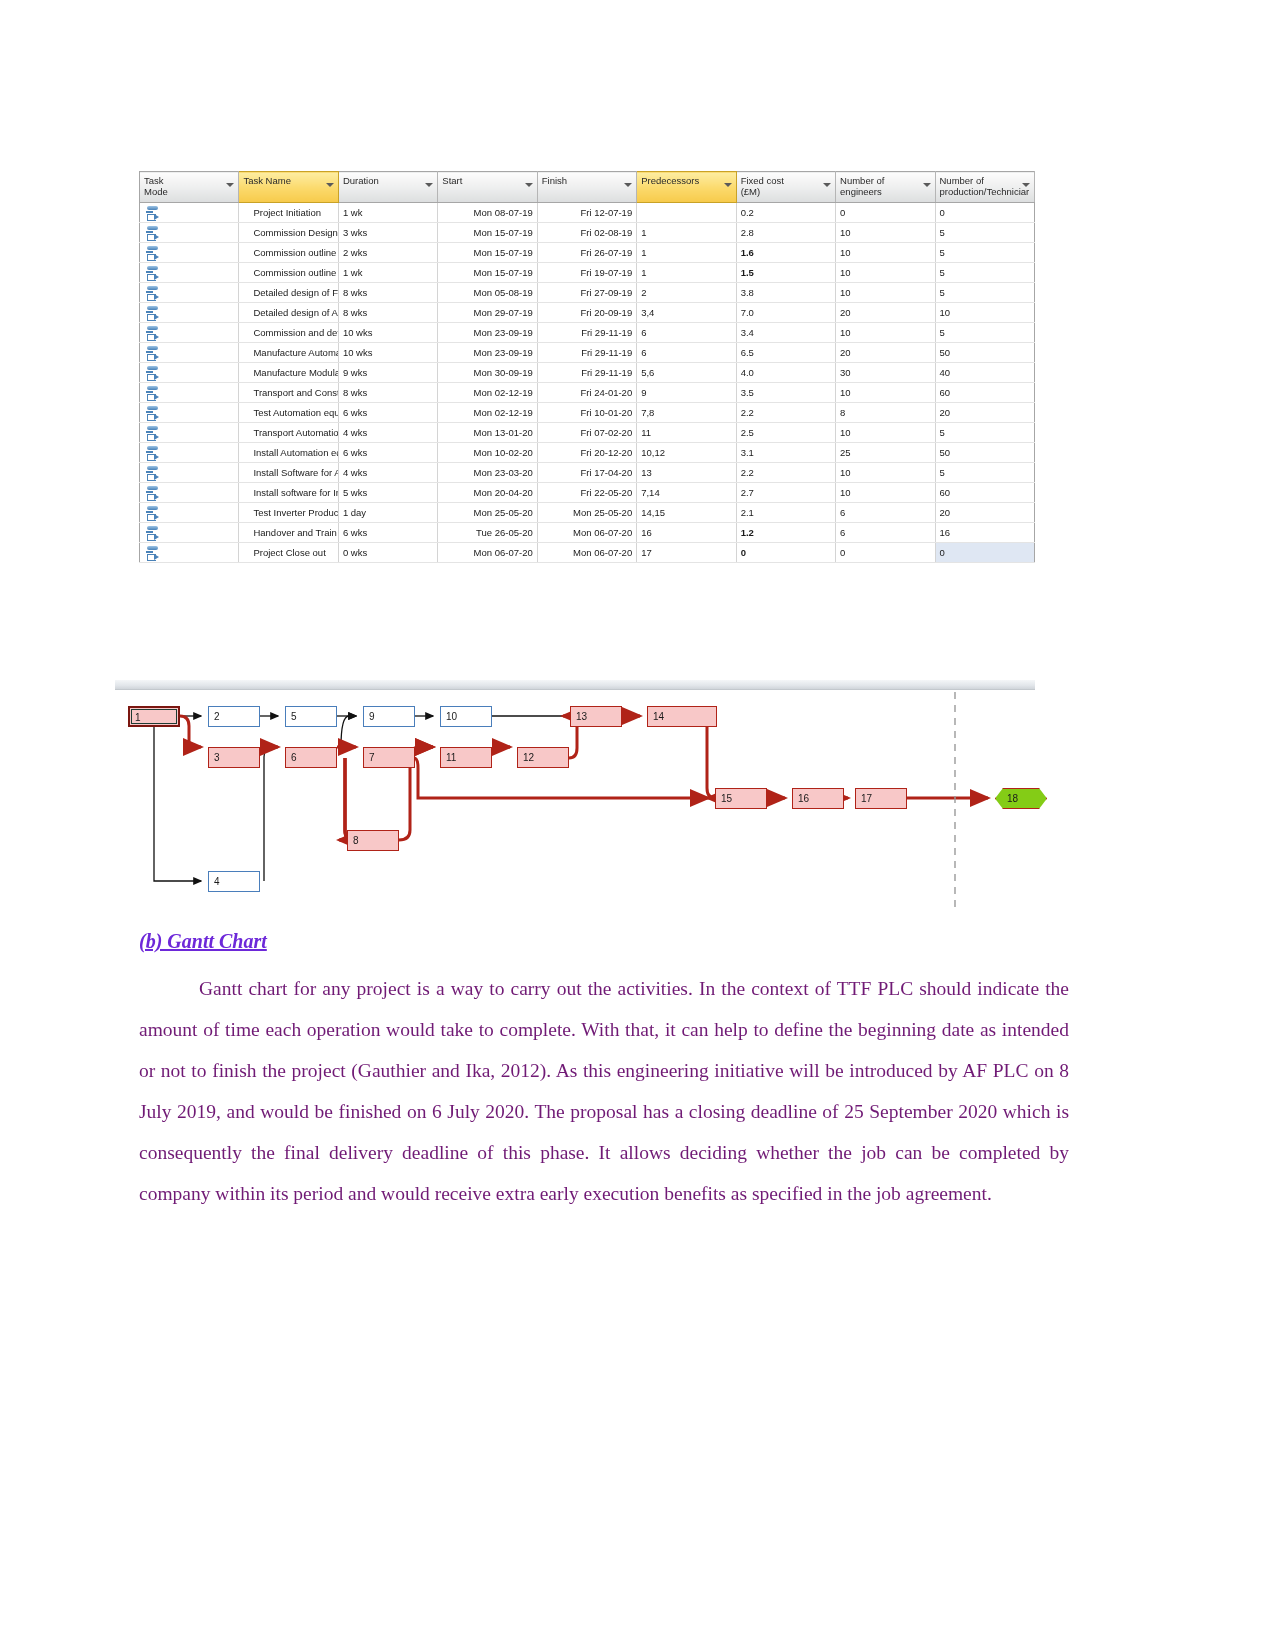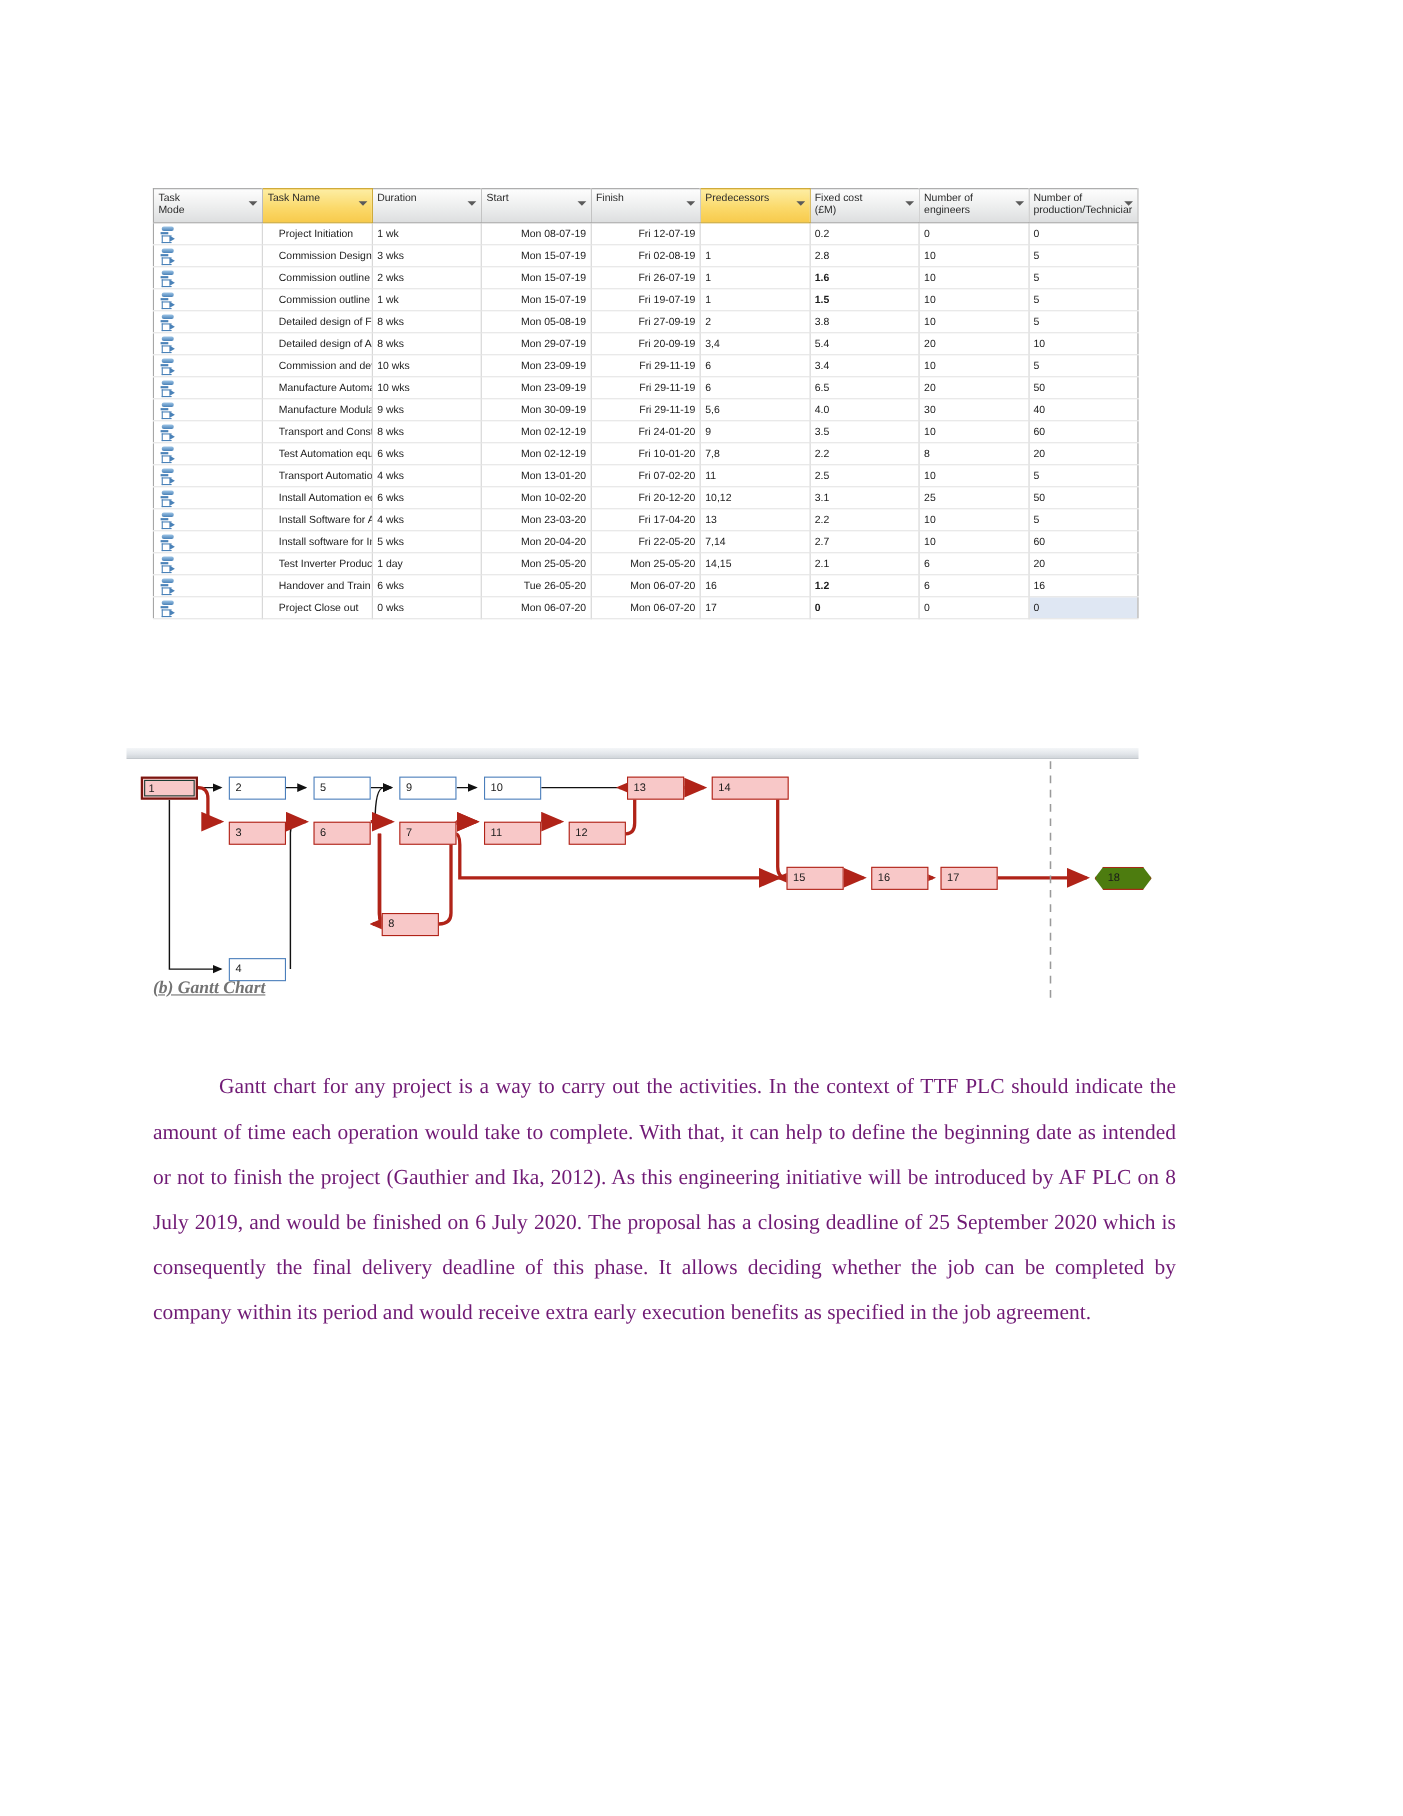--- a/index.html
+++ b/index.html
@@ -147,37 +147,37 @@
   }
   .nodebox.plain { background: #ffffff; border: 1px solid #4a7ebb; }
   .nodebox.crit  { background: #f8c8c8; border: 1px solid #b02318; }
   .nodebox.start {
     background: #f8c8c8;
     border: 2px solid #7b1610;
     outline: 1px solid #1b3b32;
     outline-offset: -4px;
   }
   .nodebox.milestone {
-    background: #4d7c0f;
+    background: #84cc16;
     border: 1px solid #b02318;
     clip-path: polygon(8px 0, calc(100% - 8px) 0, 100% 50%, calc(100% - 8px) 100%, 8px 100%, 0 50%);
     padding-left: 11px;
   }
 
   
   .doc-heading {
     position: absolute;
     left: 139px;
-    top: 890px;
+    top: 930px;
     font-family: "Liberation Serif", serif;
-    font-size: 16px;
+    font-size: 20px;
     font-weight: bold;
     font-style: italic;
     text-decoration: underline;
-    color: #737373;
+    color: #6d28d9;
   }
   .doc-body {
     position: absolute;
     left: 139px;
     top: 968px;
     width: 930px;
     font-family: "Liberation Serif", serif;
     font-size: 19.5px;
     line-height: 41px;
     text-align: justify;
@@ -418,21 +418,21 @@
         <td class="c-start">
           <span class="cell right">Mon 29-07-19</span>
         </td>
         <td class="c-fin">
           <span class="cell right">Fri 20-09-19</span>
         </td>
         <td class="c-pred">
           <span class="cell">3,4</span>
         </td>
         <td class="c-cost">
-          <span class="cell">5.4</span>
+          <span class="cell">7.0</span>
         </td>
         <td class="c-eng">
           <span class="cell">20</span>
         </td>
         <td class="c-prod">
           <span class="cell">10</span>
         </td>
       </tr>
       <tr>
         <td class="c-mode">

